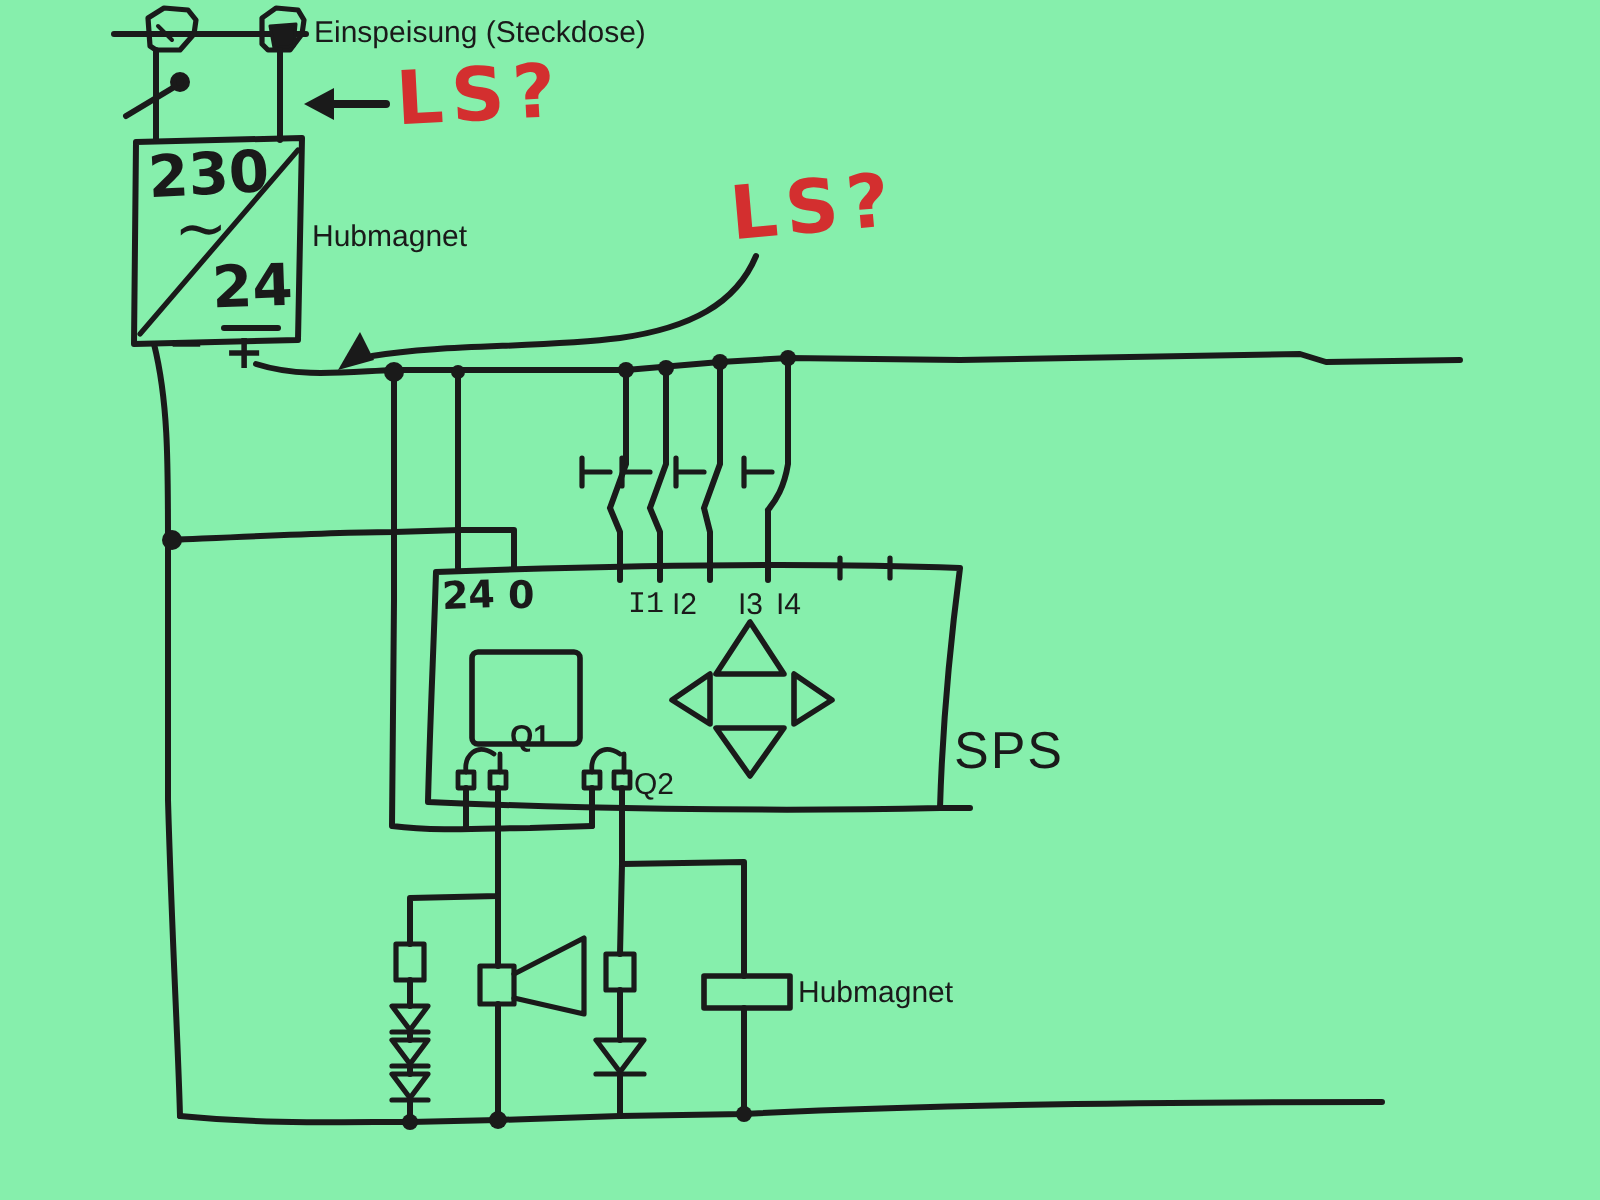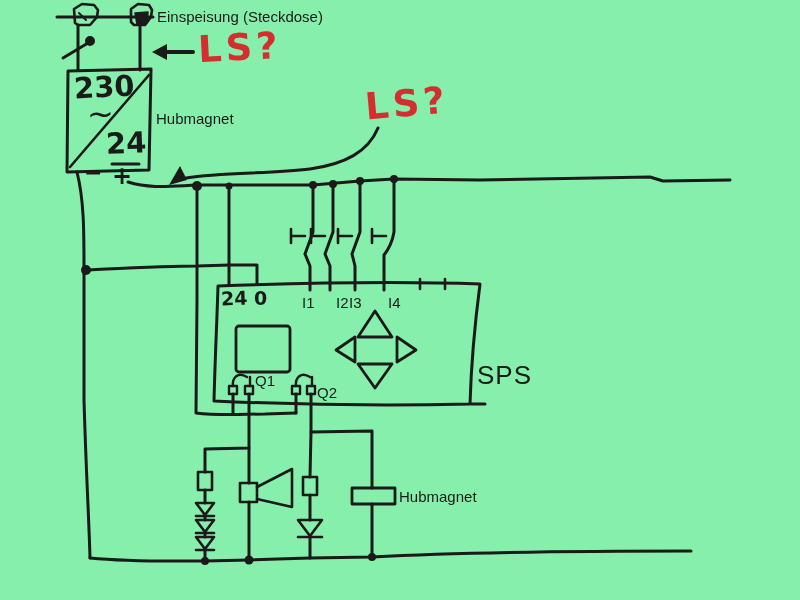--- a/index.html
+++ b/index.html
@@ -174,24 +174,24 @@
 
   <div class="lbl hand psu-num" style="left:74px;top:70px;transform:rotate(-3deg);">230</div>
   <div class="lbl hand" style="left:87px;top:95px;font-size:32px;">~</div>
   <div class="lbl hand psu-num" style="left:106px;top:126px;transform:rotate(-2deg);">24</div>
   <div class="lbl hand" style="left:84px;top:160px;font-size:22px;font-weight:700;">−</div>
   <div class="lbl hand" style="left:112px;top:162px;font-size:24px;font-weight:700;">+</div>
 
   <div class="lbl hand term" style="left:221px;top:287px;transform:rotate(-2deg);">24</div>
   <div class="lbl hand term" style="left:254px;top:287px;">0</div>
 
-  <div class="lbl print" style="left:302px;top:294px;">I1</div>
+  <div class="lbl print" style="left:314px;top:294px;font-family:Liberation Mono, monospace;">I1</div>
   <div class="lbl print" style="left:336px;top:294px;">I2</div>
-  <div class="lbl print" style="left:349px;top:294px;text-align:center;">I3</div>
+  <div class="lbl print" style="left:369px;top:294px;text-align:center;">I3</div>
   <div class="lbl print" style="left:388px;top:294px;">I4</div>
 
   <div class="lbl print sps-name" style="left:477px;top:336px;">SPS</div>
 
-  <div class="lbl print" style="left:255px;top:372px;">Q1</div>
+  <div class="lbl print" style="left:255px;top:360px;font-weight:bold;">Q1</div>
   <div class="lbl print" style="left:317px;top:384px;">Q2</div>
 
   <div class="lbl print" style="left:399px;top:488px;">Hubmagnet</div>
 </div>
 
 </body></html>

